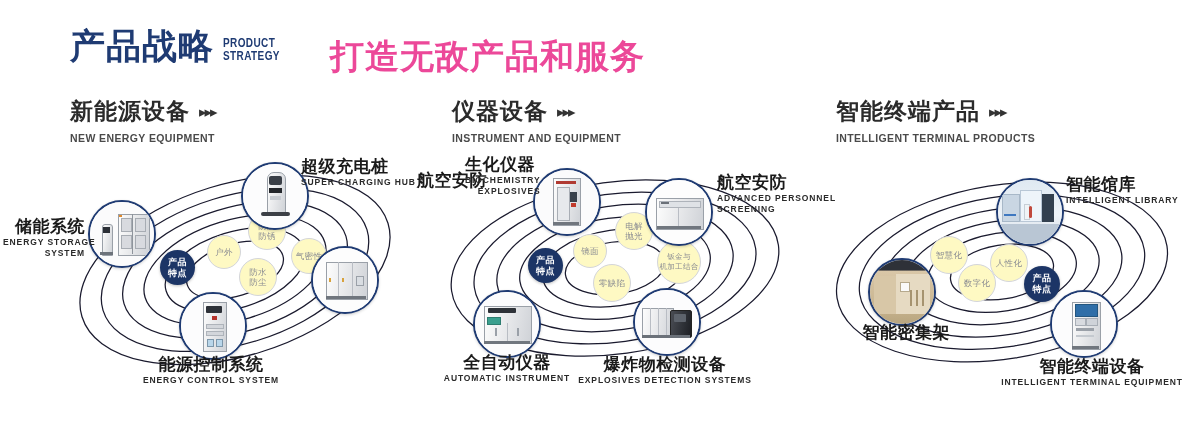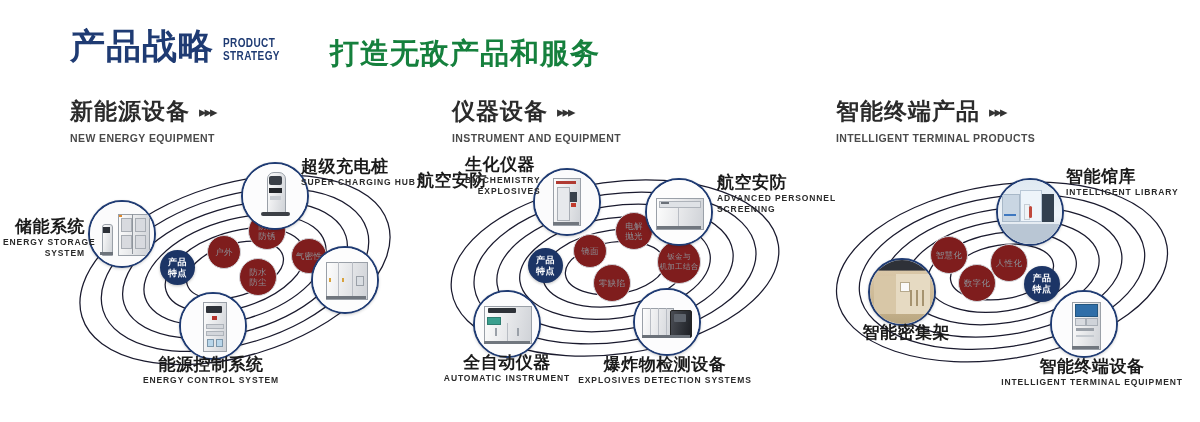--- a/index.html
+++ b/index.html
@@ -22,21 +22,21 @@
   }
   .hdr-en{
     margin-left:9px;margin-bottom:4px;
     font-size:12.5px;font-weight:bold;color:#1f3b73;
     line-height:12.5px;letter-spacing:.5px;
     font-family:"Liberation Sans Narrow","Liberation Sans",sans-serif;
     transform:scaleX(.80);transform-origin:left bottom;
   }
   .hdr-sub{
     position:absolute;left:330px;top:34px;
-    font-size:29px;font-weight:bold;color:#15803d;letter-spacing:1px;
+    font-size:34px;font-weight:bold;color:#ec4899;letter-spacing:1px;
     font-family:"DejaVu Sans","Liberation Sans",sans-serif;
   }
 
   
   .sect{position:absolute;}
   .sect .s-row{display:flex;align-items:center;}
   .sect .s-cn{
     font-size:23px;font-weight:bold;color:#2b2b2b;letter-spacing:1px;
     font-family:"DejaVu Sans","Liberation Sans",sans-serif;
   }
@@ -59,21 +59,21 @@
     position:absolute;border-radius:50%;
     border:2.5px solid #1f3b73;
     overflow:hidden;background:#f2f3f5;
     box-shadow:0 1px 3px rgba(0,0,0,.18);
   }
   .bub .ph{position:absolute;left:0;top:0;width:100%;height:100%;}
 
   
   .feat{
     position:absolute;border-radius:50%;
-    border:1px solid #d3d5da;background:#7f1d1d;
+    border:1px solid #d3d5da;background:#fef9c3;
     display:flex;align-items:center;justify-content:center;text-align:center;
     color:#8b8d93;font-size:8.5px;line-height:10px;letter-spacing:.3px;
     font-family:"DejaVu Sans","Liberation Sans",sans-serif;
   }
   .core{
     position:absolute;border-radius:50%;
     background:#1c3566;color:#fff;
     display:flex;align-items:center;justify-content:center;text-align:center;
     font-size:9px;font-weight:bold;line-height:11px;letter-spacing:.5px;
     box-shadow:0 1px 3px rgba(0,0,0,.25);
@@ -363,21 +363,21 @@
       <div class="ph" style="background:linear-gradient(180deg,#dfe9f2 0%,#eef3f8 55%,#cfd8e2 100%);">
         <div class="dev" style="left:4px;top:14px;width:16px;height:26px;background:#c9d6e3;border:1px solid #a8b8c8;"></div>
         <div class="dev" style="left:22px;top:10px;width:20px;height:30px;background:#eef4fa;border:1px solid #b9c7d6;"></div>
         <div class="dev" style="left:44px;top:14px;width:12px;height:28px;background:#33404f;"></div>
         <div class="dev" style="left:6px;top:34px;width:12px;height:2px;background:#3f78c0;"></div>
         <div class="dev" style="left:26px;top:24px;width:4px;height:14px;background:#f0f3f6;border:1px solid #c7ced6;"></div>
         <div class="dev" style="left:31px;top:26px;width:3px;height:12px;background:#c0493c;border-radius:2px;"></div>
         <div class="dev" style="left:0px;top:44px;width:64px;height:20px;background:#b9c6d4;"></div>
       </div>
     </div>
-    <div class="cap" style="left:256px;top:16px;">
+    <div class="cap" style="left:256px;top:24px;">
       <div class="c-cn">智能馆库</div>
       <div class="c-en">INTELLIGENT LIBRARY</div>
     </div>
 
     <div class="bub" style="left:58px;top:108px;width:64px;height:64px;">
       <div class="ph" style="background:linear-gradient(180deg,#2e3138 0%,#2e3138 16%,#d9c7a8 17%,#c9b590 70%,#b8a57f 100%);">
         <div class="dev" style="left:4px;top:16px;width:22px;height:38px;background:#d8c7a7;border-right:1px solid #9e8a66;"></div>
         <div class="dev" style="left:26px;top:14px;width:34px;height:40px;background:#e6dac2;"></div>
         <div class="dev" style="left:30px;top:22px;width:8px;height:8px;background:#fafafa;border:1px solid #b6a98d;"></div>
         <div class="dev" style="left:40px;top:30px;width:2px;height:16px;background:#a6936f;"></div>

